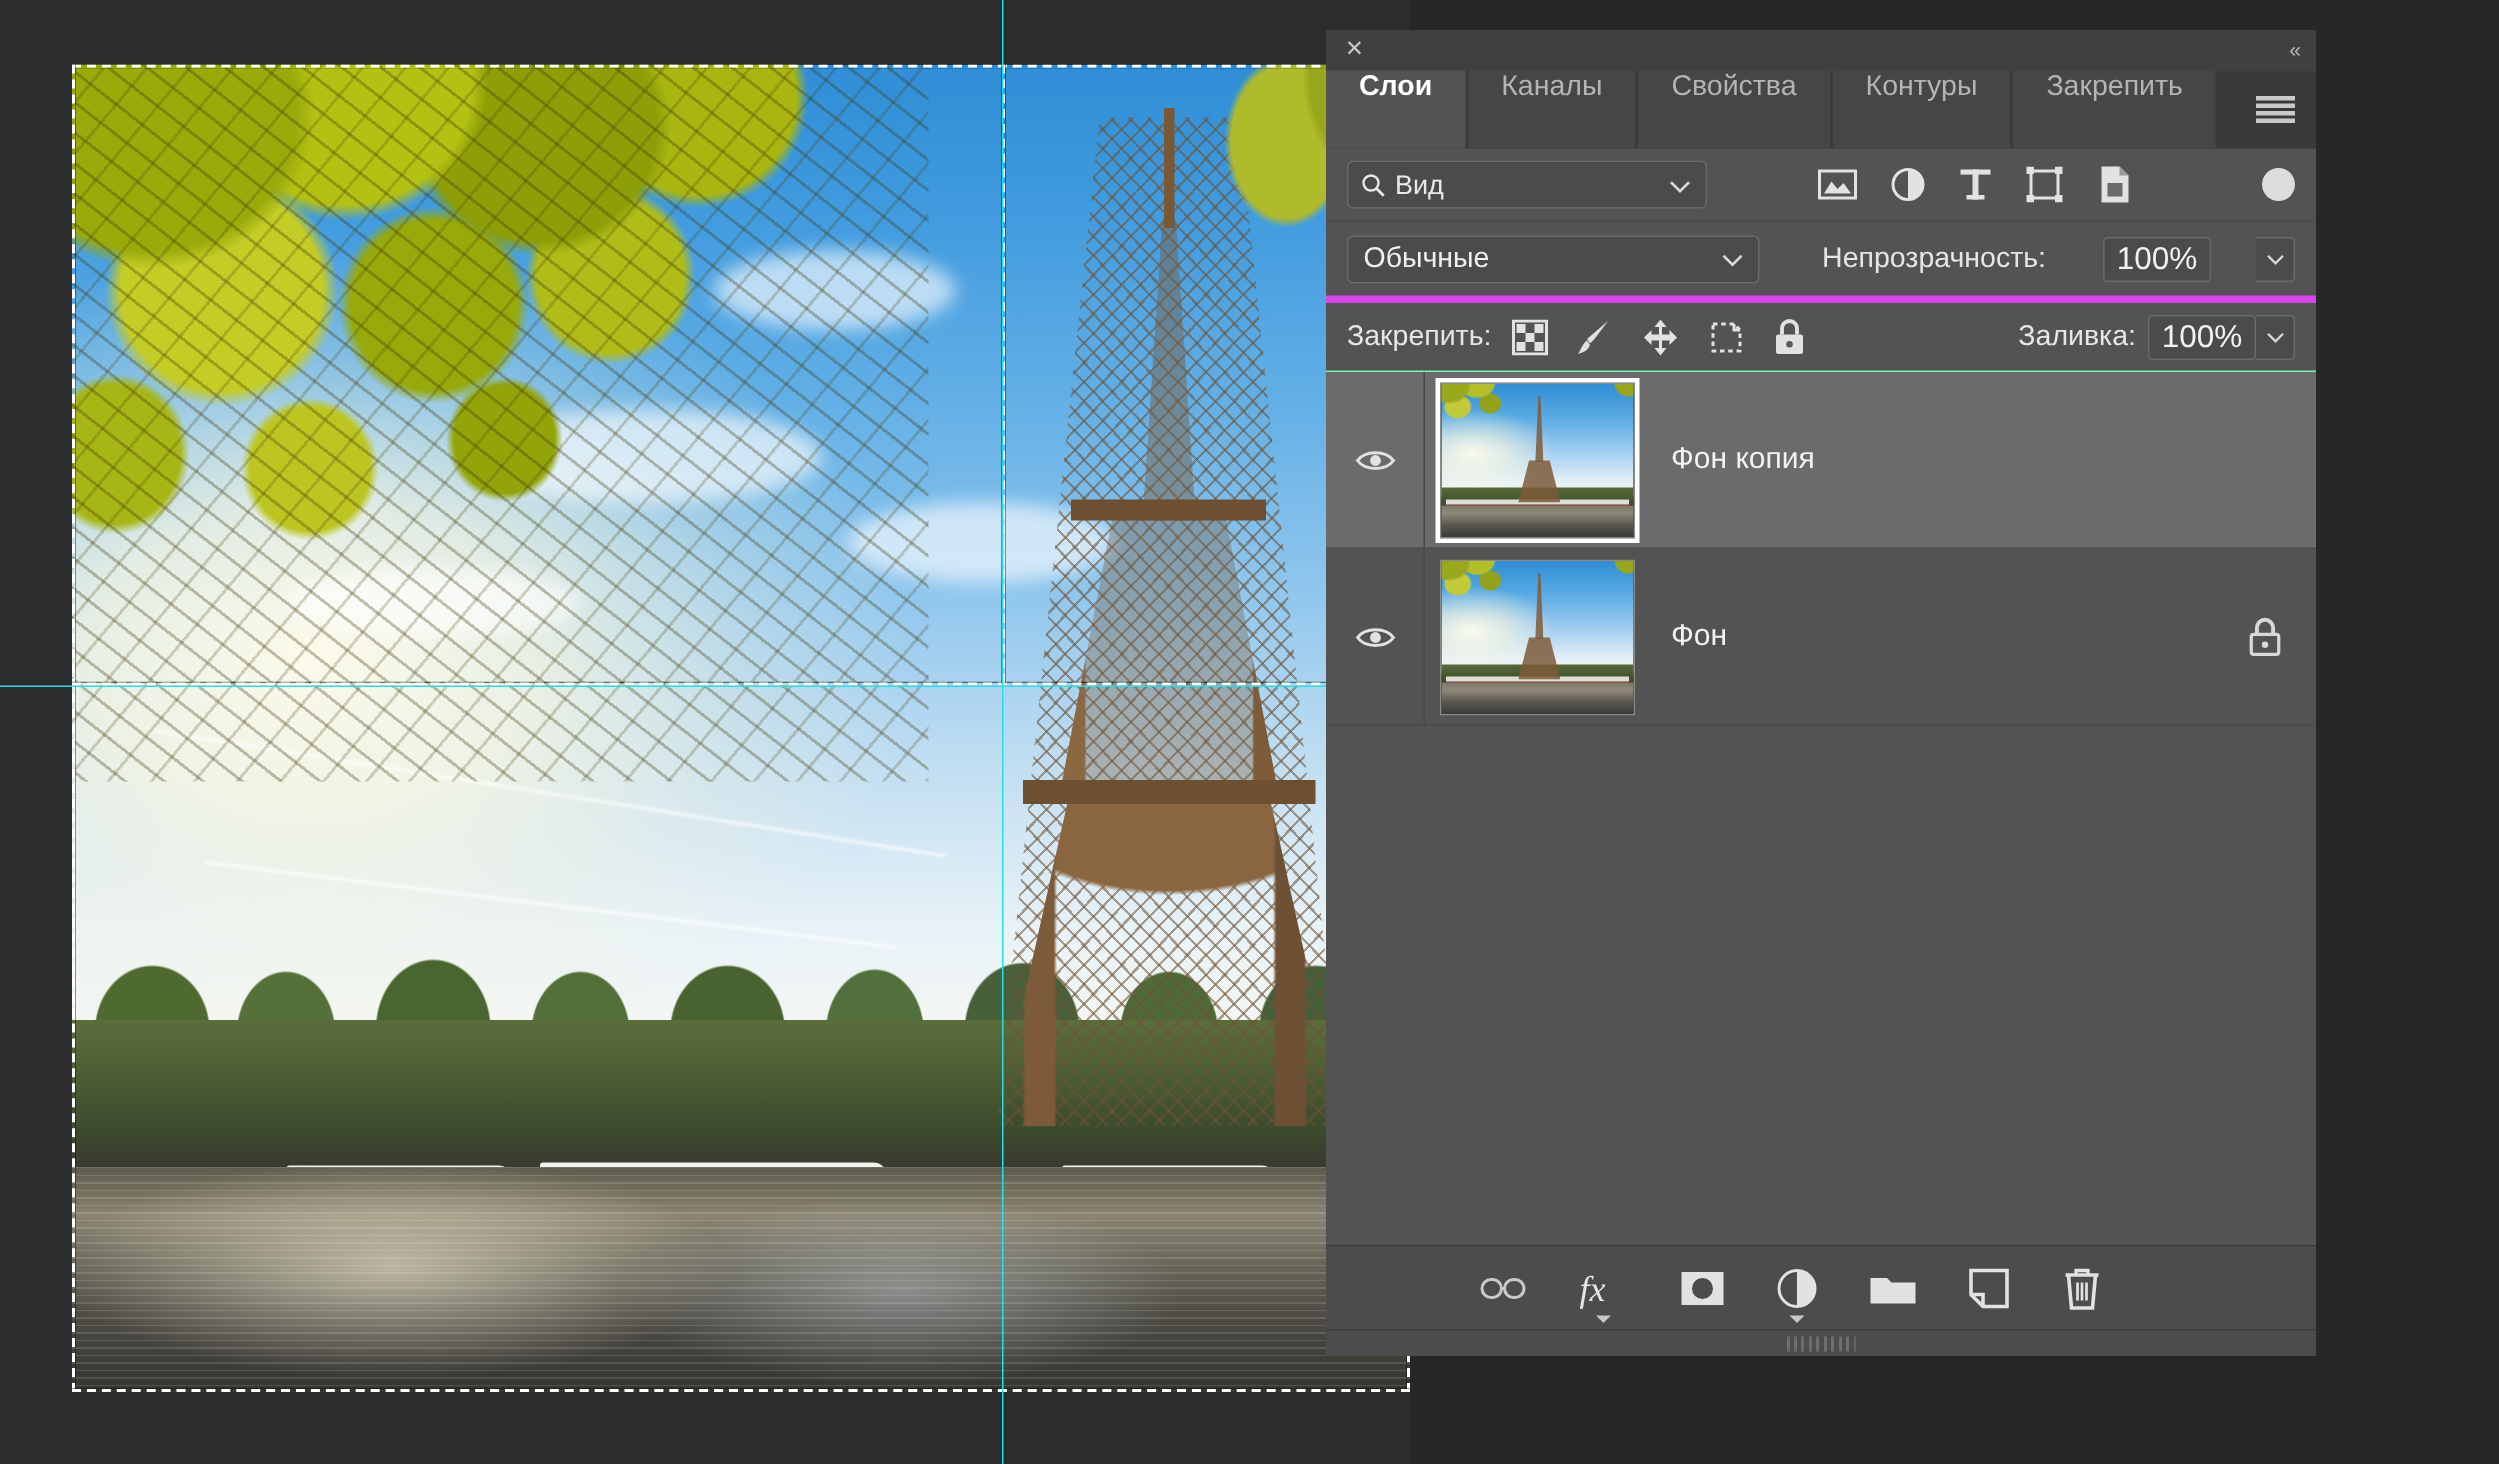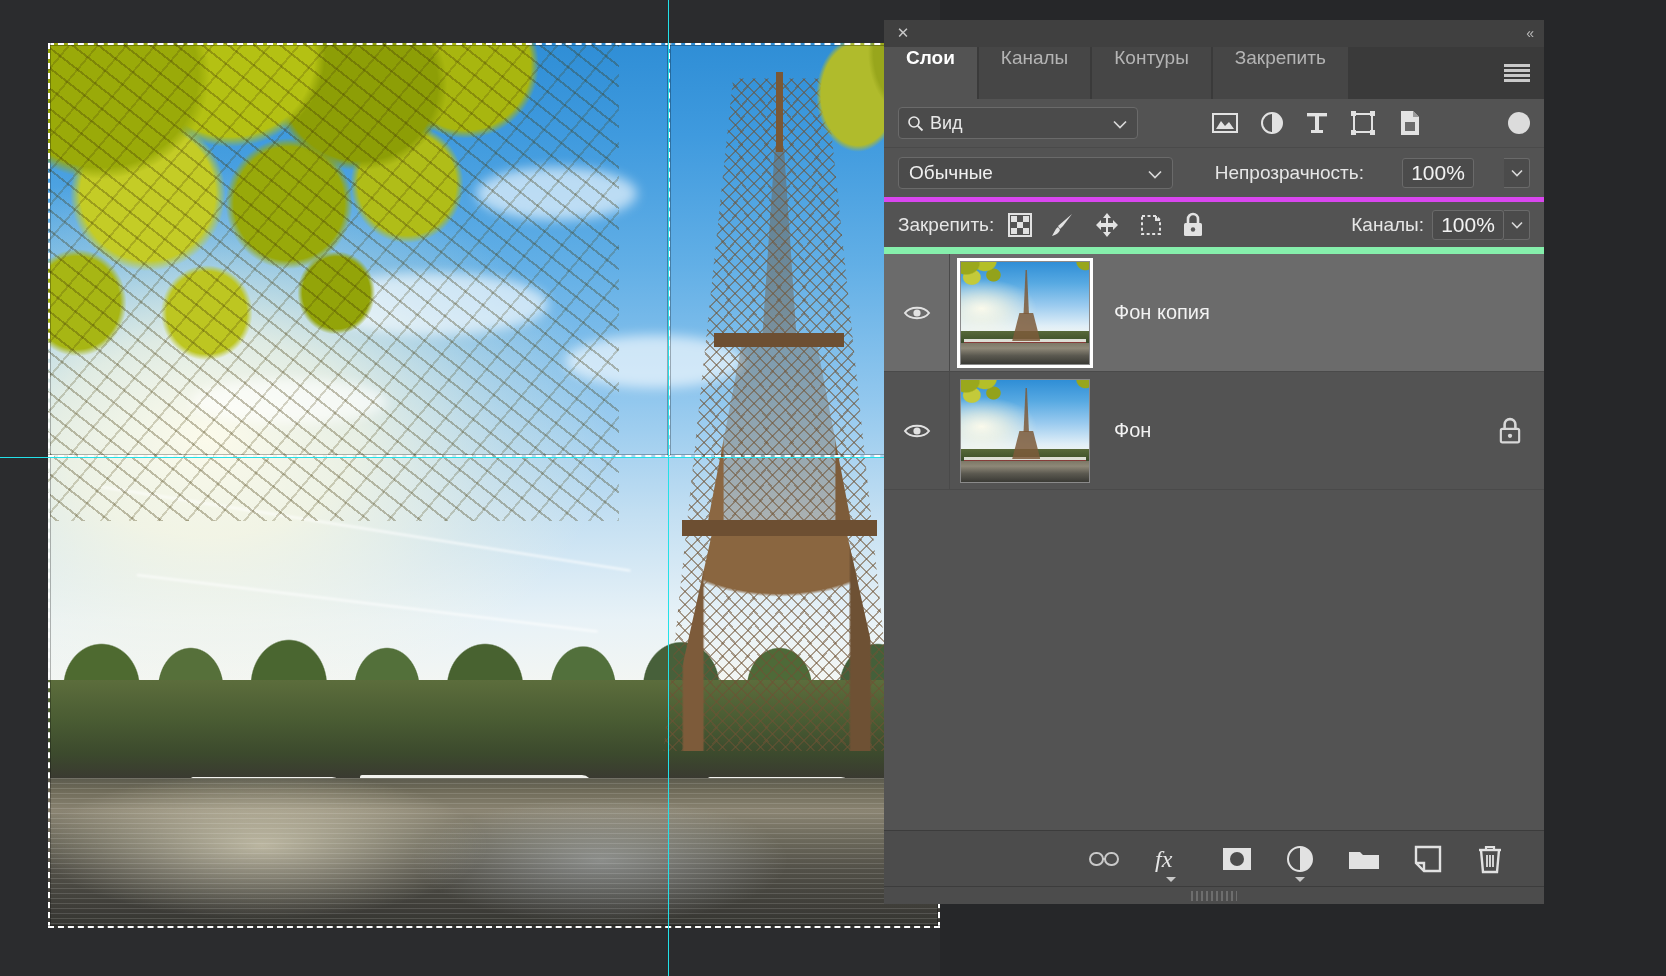--- a/index.html
+++ b/index.html
@@ -228,21 +228,21 @@
   #lock-row {
     height: 50px; display: flex; align-items: center; padding: 0 14px;
     border-top: 5px solid #d946ef; flex: none;
   }
   #lock-row .lock-label { color: #e6e6e6; font-size: 19px; margin-right: 14px; }
   .lock-icons { display: flex; align-items: center; gap: 18px; }
   .lock-icons .li { cursor: pointer; display: flex; }
 
   #layer-list {
     flex: 1; background: #535353; overflow-y: auto; position: relative;
-    border-top: 7px solid #86efac;
+    border-top: 1px solid #86efac;
   }
   .layer-row {
     height: 118px; display: flex; align-items: center; position: relative;
     border-bottom: 1px solid #4a4a4a; cursor: pointer;
   }
   .layer-row.selected { background: #6b6b6b; }
   .layer-row .eye-cell {
     width: 66px; height: 100%; display: flex; align-items: center;
     justify-content: center; border-right: 1px solid #4a4a4a;
   }
@@ -283,21 +283,21 @@
 
   .layer-name {
     margin-left: 24px; color: #f2f2f2; font-size: 20px; flex: 1;
   }
   .layer-lock {
     margin-right: 22px; display: flex; align-items: center;
   }
 
   #panel-footer {
     height: 56px; background: #4c4c4c; border-top: 1px solid #3c3c3c;
-    display: flex; align-items: center; justify-content: flex-end;
+    display: flex; align-items: center; justify-content: center;
     padding-right: 40px; gap: 34px; flex: none;
   }
   .footer-btn { cursor: pointer; display: flex; align-items: center; justify-content: center;
     position: relative; }
   .footer-btn .tri { position: absolute; bottom: -9px; left: 50%; transform: translateX(-50%);
     width: 0; height: 0; border-left: 5px solid transparent; border-right: 5px solid transparent;
     border-top: 5px solid #c8c8c8; }
 
   #panel-resize {
     position: absolute; left: 884px; top: 886px; width: 660px; height: 18px;
@@ -378,20 +378,23 @@
       <div id="close-x">✕</div>
       <div id="collapse-arrows">«</div>
     </div>
 
     <div id="tabbar">
       <div class="tab active">
         <span>Слои</span>
       </div>
       <div class="tab">
         <span>Каналы</span>
+      </div>
+      <div class="tab">
+        <span>Свойства</span>
       </div>
       <div class="tab">
         <span>Контуры</span>
       </div>
       <div class="tab">
         <span>Закрепить</span>
       </div>
       <div id="panel-menu">
         <span></span>
           <span></span>
@@ -506,21 +509,21 @@
           </svg>
         </span>
         <span class="li">
           <svg width="22" height="26" viewBox="0 0 22 26">
             <path d="M6 11 V7 a5 5 0 0 1 10 0 V11" fill="none" stroke="#e2e2e2" stroke-width="2.6"></path>
             <rect x="2" y="11" width="18" height="13" rx="1.5" fill="#e2e2e2"></rect>
             <circle cx="11" cy="17.5" r="2.2" fill="#5a5a5a"></circle>
           </svg>
         </span>
       </div>
-      <span class="num-label" style="margin-left:auto;">Каналы:</span>
+      <span class="num-label" style="margin-left:auto;">Заливка:</span>
       <div class="num-field">100%</div>
       <div class="num-caret">
         <svg width="12" height="8" viewBox="0 0 12 8">
             <path d="M1 1.5 L6 6.5 L11 1.5" fill="none" stroke="#d8d8d8" stroke-width="1.6"></path>
           </svg>
       </div>
     </div>
 
     <div id="layer-list">
 

